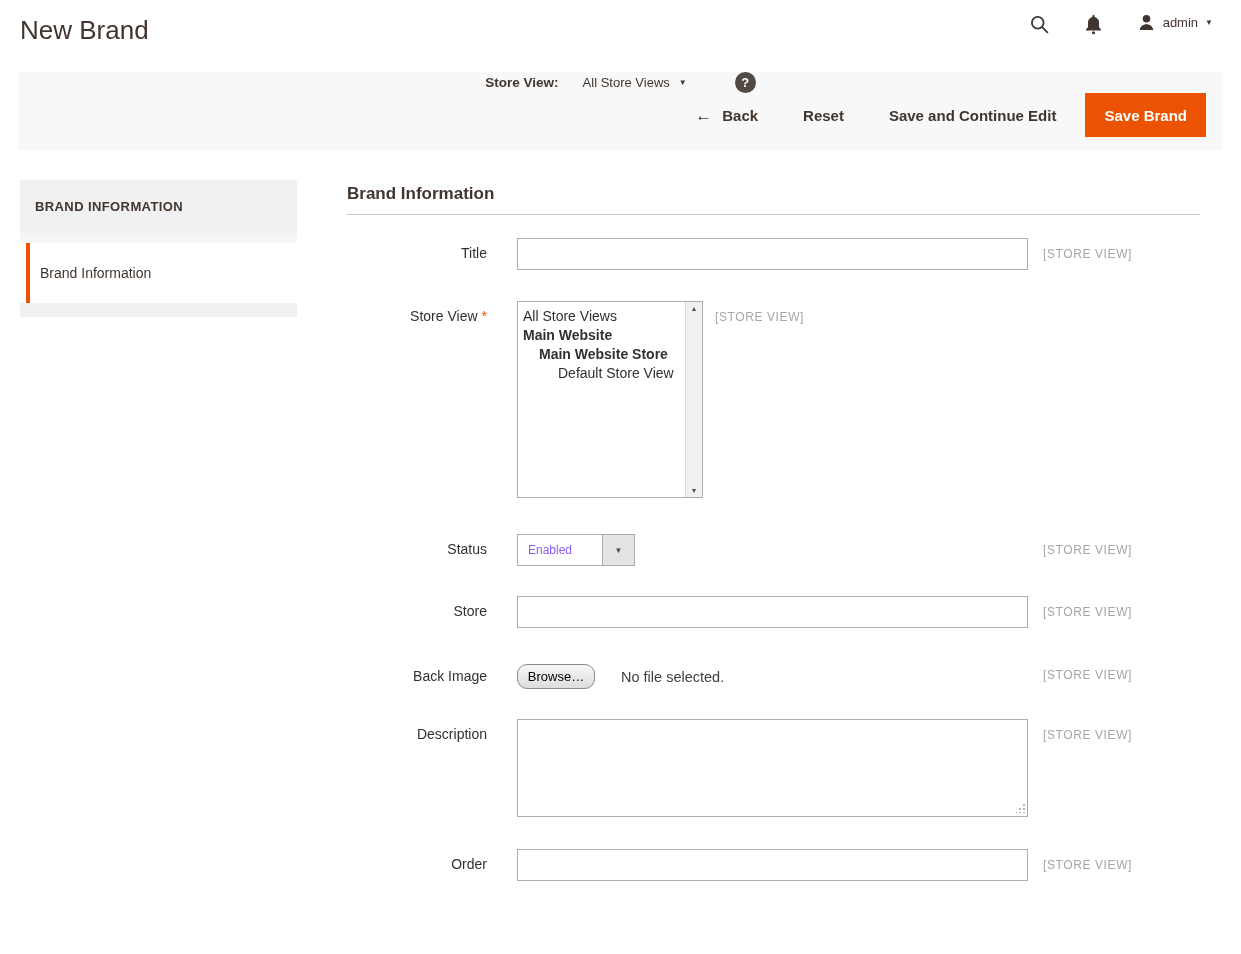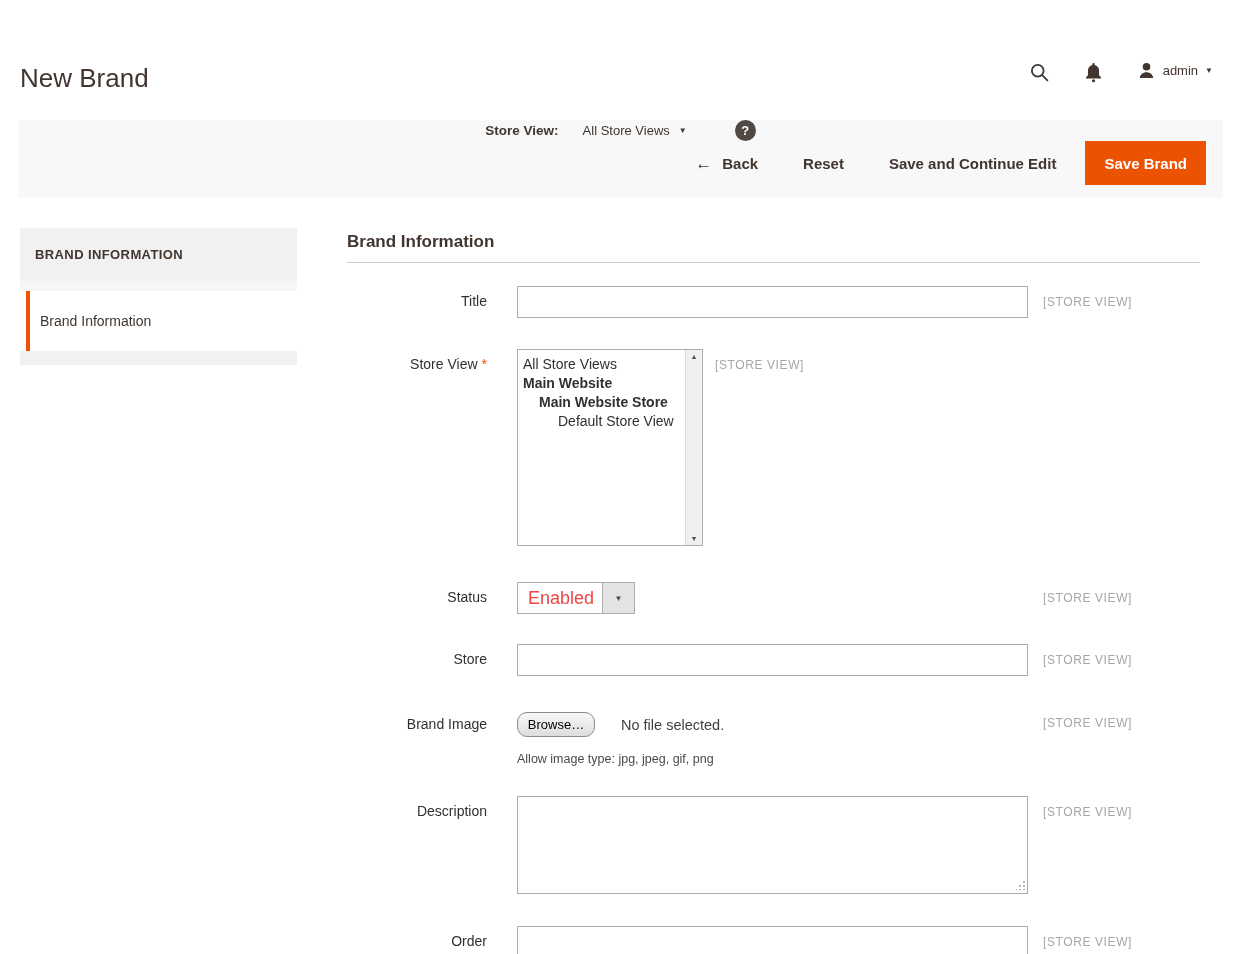--- a/index.html
+++ b/index.html
@@ -6,21 +6,21 @@
   html, body { margin: 0; padding: 0; }
   body {
     width: 1241px; height: 954px;
     background: #fff;
     font-family: "Liberation Sans", sans-serif;
     color: #303030;
     overflow: hidden;
   }
 
   
-  .page-header { position: relative; padding: 14px 30px 0 20px; height: 46px; margin-top: 48px; }
+  .page-header { position: relative; padding: 14px 30px 0 20px; height: 46px; }
   .page-title { font-size: 26px; font-weight: 400; color: #41362f; margin: 0; line-height: 32px; }
   .header-icons { position: absolute; top: 13px; right: 28px; display: flex; align-items: flex-start; gap: 32px; }
   .hicon { width: 22px; height: 22px; display: flex; align-items: center; justify-content: center; cursor: pointer; }
   .admin-menu { display: flex; align-items: center; gap: 7px; cursor: pointer; }
   .admin-name { font-size: 13px; color: #41362f; }
   .caret { font-size: 8px; color: #41362f; line-height: 1; }
 
   
   .toolbar {
     margin: 26px 18px 0 18px;
@@ -102,21 +102,21 @@
   .opt.i2 { padding-left: 40px; }
   .mselect-sb {
     width: 17px; background: #f0f0f0; border-left: 1px solid #dcdcdc;
     display: flex; flex-direction: column; justify-content: space-between; align-items: center;
     padding: 3px 0; cursor: pointer;
   }
   .sb-arrow { font-size: 7px; color: #4a4a4a; line-height: 1; }
 
   
   .sselect { width: 118px; height: 32px; border: 1px solid #adadad; background: #fff; display: flex; cursor: pointer; }
-  .sselect-value { flex: 1; display: flex; align-items: center; padding-left: 10px; font-size: 18px; color: #ef4444; }
+  .sselect-value { flex: 1; display: flex; align-items: center; padding-left: 10px; font-size: 12px; color: #8b5cf6; }
   .sselect-arrow {
     width: 32px; background: #e3e3e3; border-left: 1px solid #adadad;
     display: flex; align-items: center; justify-content: center;
     font-size: 8px; color: #514943;
   }
 
   
   .file-row { display: flex; align-items: center; }
   .browse-btn {
     width: 78px; height: 25px;
@@ -256,27 +256,26 @@
 
     <div class="frow">
       <div class="flabel">Store</div>
       <div class="fcontrol">
         <input class="tinput" type="text" value="" style="">
       </div>
       <div class="fscope">[STORE VIEW]</div>
     </div>
 
     <div class="frow mt36">
-      <div class="flabel" style="padding-top:4px;">Brand Image</div>
+      <div class="flabel" style="padding-top:4px;">Back Image</div>
       <div class="fcontrol" style="width:511px;">
         <div class="file-row">
           <button class="browse-btn">Browse…</button>
           <span class="file-status">No file selected.</span>
         </div>
-        <div class="fnote">Allow image type: jpg, jpeg, gif, png</div>
       </div>
       <div class="fscope" style="padding-top:4px;">[STORE VIEW]</div>
     </div>
 
     <div class="frow">
       <div class="flabel">Description</div>
       <div class="fcontrol">
         <div class="ta-wrap">
           <textarea class="ttextarea" style=""></textarea>
         </div>

